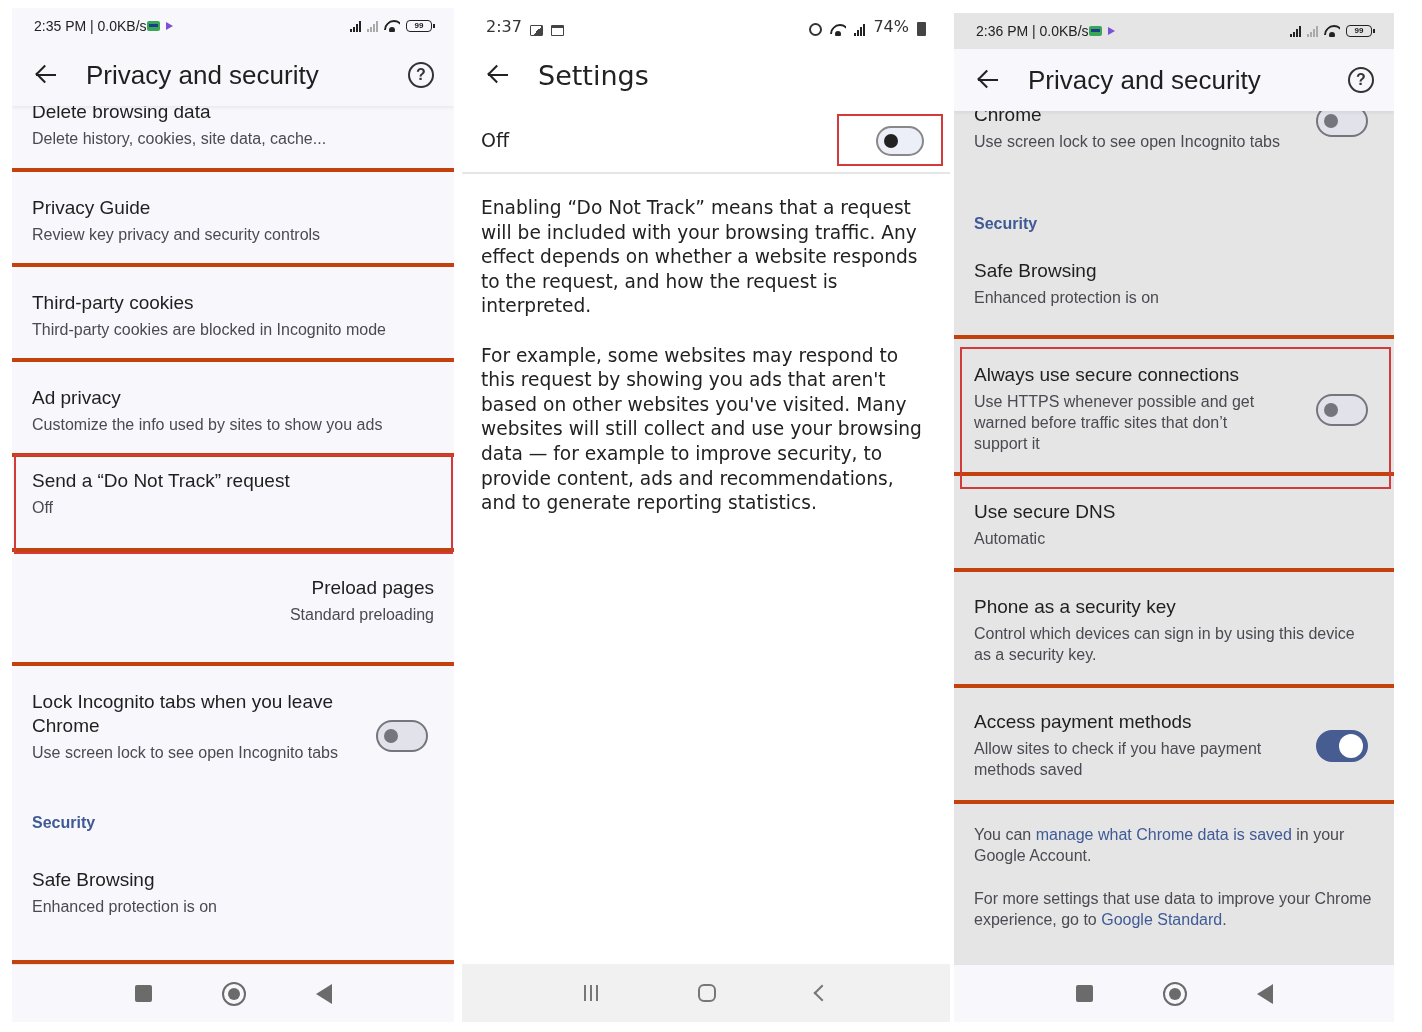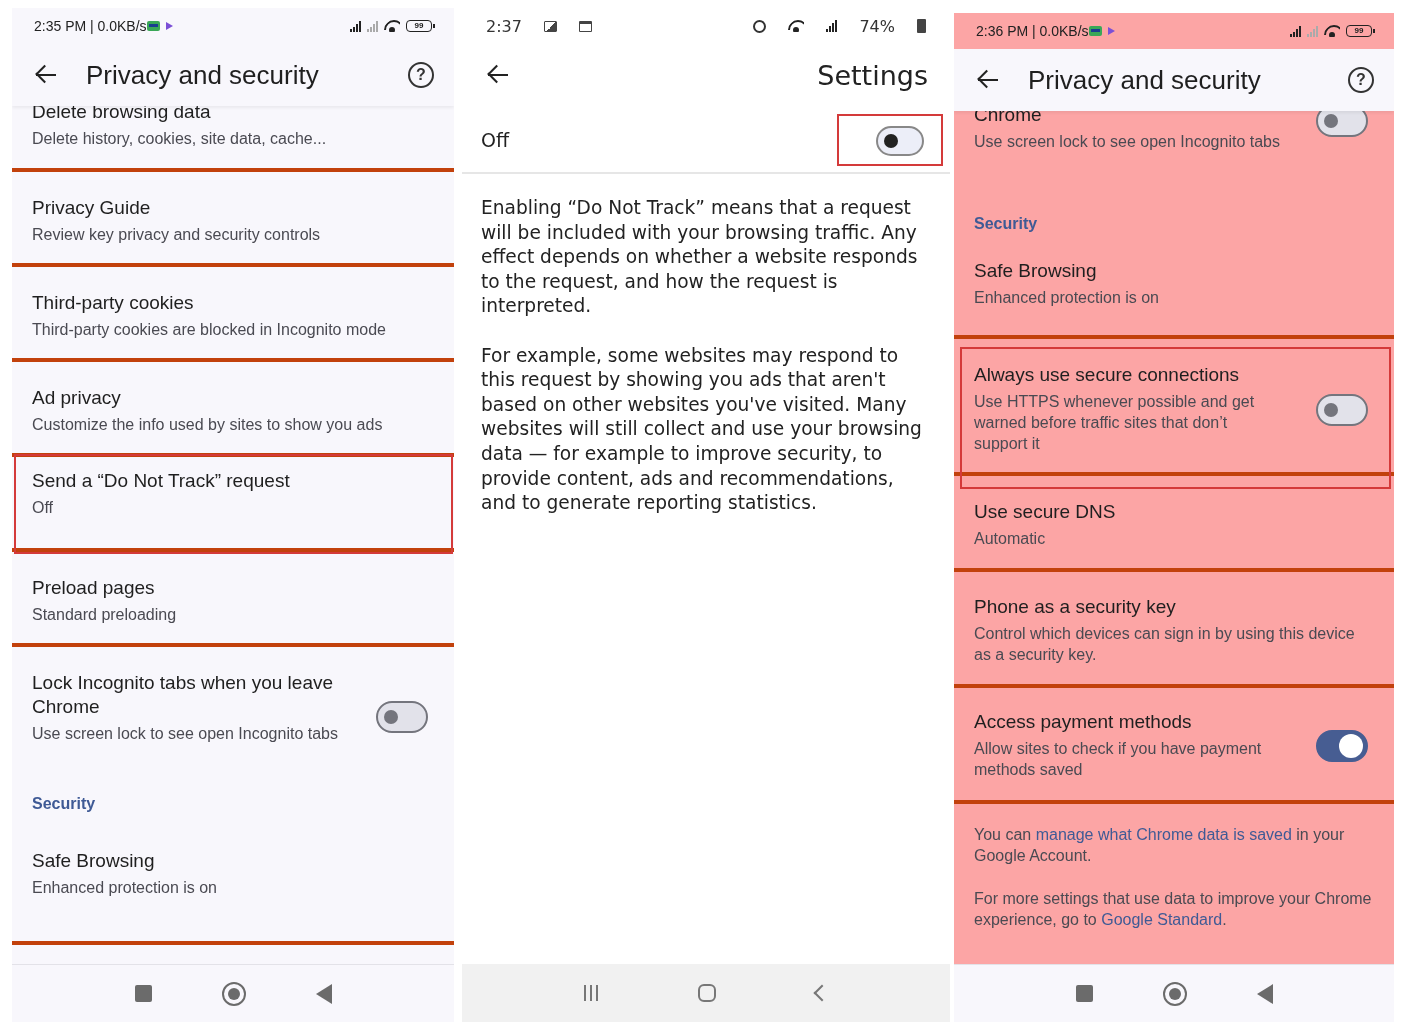--- a/index.html
+++ b/index.html
@@ -2,21 +2,21 @@
 <html><head>
 <meta charset="utf-8">
 <style>
   * { box-sizing: border-box; margin: 0; padding: 0; }
   html, body { width: 1422px; height: 1032px; background: #ffffff; overflow: hidden; }
   body { position: relative; font-family: "Liberation Sans", sans-serif; color: #1f1f1f; }
 
   .panel { position: absolute; overflow: hidden; }
   #p1 { left: 12px; top: 8px; width: 442px; height: 1014px; background: #f8f7fc; }
   #p2 { left: 462px; top: 8px; width: 488px; height: 1014px; background: #ffffff; }
-  #p3 { left: 954px; top: 13px; width: 440px; height: 1009px; background: #fca5a5; }
+  #p3 { left: 954px; top: 13px; width: 440px; height: 1009px; background: #e5e5e5; }
 
   
   .sb { position: absolute; left: 0; right: 0; top: 0; height: 36px; display: flex; align-items: center; justify-content: space-between; padding: 0 22px; font-size: 14px; color: #222; }
   .sb-left { display: flex; align-items: center; }
   .sb-right { display: flex; align-items: center; gap: 6px; }
   .ic-card { width: 13px; height: 10px; border-radius: 2px; background: #3aa757; position: relative; }
   .ic-card::after { content: ""; position: absolute; left: 2px; top: 3px; width: 9px; height: 3px; background: #1a3d8f; }
   .ic-play { width: 0; height: 0; border-left: 7px solid #7b4fd6; border-top: 4px solid transparent; border-bottom: 4px solid transparent; margin-left: 6px; }
   .ic-sig { display: flex; align-items: flex-end; gap: 1px; height: 11px; }
   .ic-sig i { display: block; width: 2px; background: #222; }
@@ -54,26 +54,26 @@
 
   
   .nav { position: absolute; left: 0; right: 0; bottom: 0; height: 58px; display: flex; justify-content: center; align-items: center; gap: 70px; border-top: 1px solid #e3e2e8; background: #f8f7fc; }
   .n-sq { width: 17px; height: 17px; background: #6b6b6b; border-radius: 2px; cursor: pointer; }
   .n-ci { width: 24px; height: 24px; border: 2px solid #6b6b6b; border-radius: 50%; position: relative; cursor: pointer; }
   .n-ci::after { content: ""; position: absolute; left: 4px; top: 4px; width: 12px; height: 12px; border-radius: 50%; background: #6b6b6b; }
   .n-tri { width: 0; height: 0; border-right: 16px solid #6b6b6b; border-top: 10px solid transparent; border-bottom: 10px solid transparent; cursor: pointer; }
 
   
   #p2 .sb2 { position: absolute; left: 0; right: 0; top: 0; height: 36px; display: flex; align-items: center; justify-content: space-between; padding: 0 24px; font-family: "DejaVu Sans", sans-serif; font-size: 16px; color: #333; }
-  #p2 .sb2 .l, #p2 .sb2 .r { display: flex; align-items: center; gap: 22px; }
+  #p2 .sb2 .l, #p2 .sb2 .r { display: flex; align-items: flex-end; gap: 8px; }
   .ic-img { width: 13px; height: 11px; border: 1.5px solid #444; border-radius: 1px; background: linear-gradient(135deg, transparent 55%, #444 55%); }
   .ic-cal { width: 13px; height: 11px; border: 1.5px solid #444; border-top-width: 3px; border-radius: 1px; }
   .ic-alarm { width: 13px; height: 13px; border-radius: 50%; border: 2px solid #333; }
   .ic-batt2 { width: 9px; height: 14px; background: #444; border-radius: 1px; }
-  #p2 .tb2 { position: absolute; left: 0; right: 0; top: 36px; height: 62px; display: flex; align-items: center; padding: 0 22px; font-family: "DejaVu Sans", sans-serif; text-align: right; }
+  #p2 .tb2 { position: absolute; left: 0; right: 0; top: 36px; height: 62px; display: flex; align-items: center; padding: 0 22px; font-family: "DejaVu Sans", sans-serif; }
   #p2 .tb2 .tb-title { font-size: 27px; color: #222; }
   #p2 .offrow { position: absolute; left: 0; right: 0; top: 100px; height: 66px; border-bottom: 2px solid #e6e6e6; display: flex; align-items: center; padding: 0 19px; font-family: "DejaVu Sans", sans-serif; font-size: 19px; color: #222; }
   .stog { position: absolute; right: 26px; top: 18px; width: 48px; height: 30px; border-radius: 15px; border: 2px solid #888; background: #eceef8; cursor: pointer; }
   .stog::after { content: ""; position: absolute; left: 6px; top: 6px; width: 14px; height: 14px; border-radius: 50%; background: #222; }
   #p2 .desc { position: absolute; left: 19px; right: 16px; top: 188px; font-family: "DejaVu Sans", sans-serif; font-size: 18.6px; line-height: 24.6px; color: #222; }
   #p2 .desc p { margin-bottom: 24.6px; }
   #p2 .nav2 { position: absolute; left: 0; right: 0; bottom: 0; height: 58px; background: #f1f1f1; display: flex; justify-content: center; align-items: center; gap: 100px; }
   .n-rec { display: flex; gap: 4px; cursor: pointer; }
   .n-rec i { display: block; width: 2px; height: 16px; background: #777; }
   .n-home { width: 18px; height: 18px; border: 2px solid #777; border-radius: 6px; cursor: pointer; }
@@ -129,21 +129,21 @@
       <div class="s">Third-party cookies are blocked in Incognito mode</div>
     </div>
     <div class="item" style="height:95px;padding-top:24px;">
       <div class="t">Ad privacy</div>
       <div class="s">Customize the info used by sites to show you ads</div>
     </div>
     <div class="item" style="height:95px;padding-top:12px;">
       <div class="t">Send a “Do Not Track” request</div>
       <div class="s">Off</div>
     </div>
-    <div class="item" style="height:95px;padding-top:24px;">
+    <div class="item" style="height:114px;padding-top:24px;text-align:right;">
       <div class="t">Preload pages</div>
       <div class="s">Standard preloading</div>
     </div>
     <div class="item withtoggle noborder" style="height:136px;padding-top:24px;">
       <div class="t">Lock Incognito tabs when you leave Chrome</div>
       <div class="s">Use screen lock to see open Incognito tabs</div>
       <div class="tog" style="top:54px;"></div>
     </div>
     <div class="sec" style="height:66px;padding-top:12px;">Security</div>
     <div class="item" style="height:96px;padding-top:0;">

